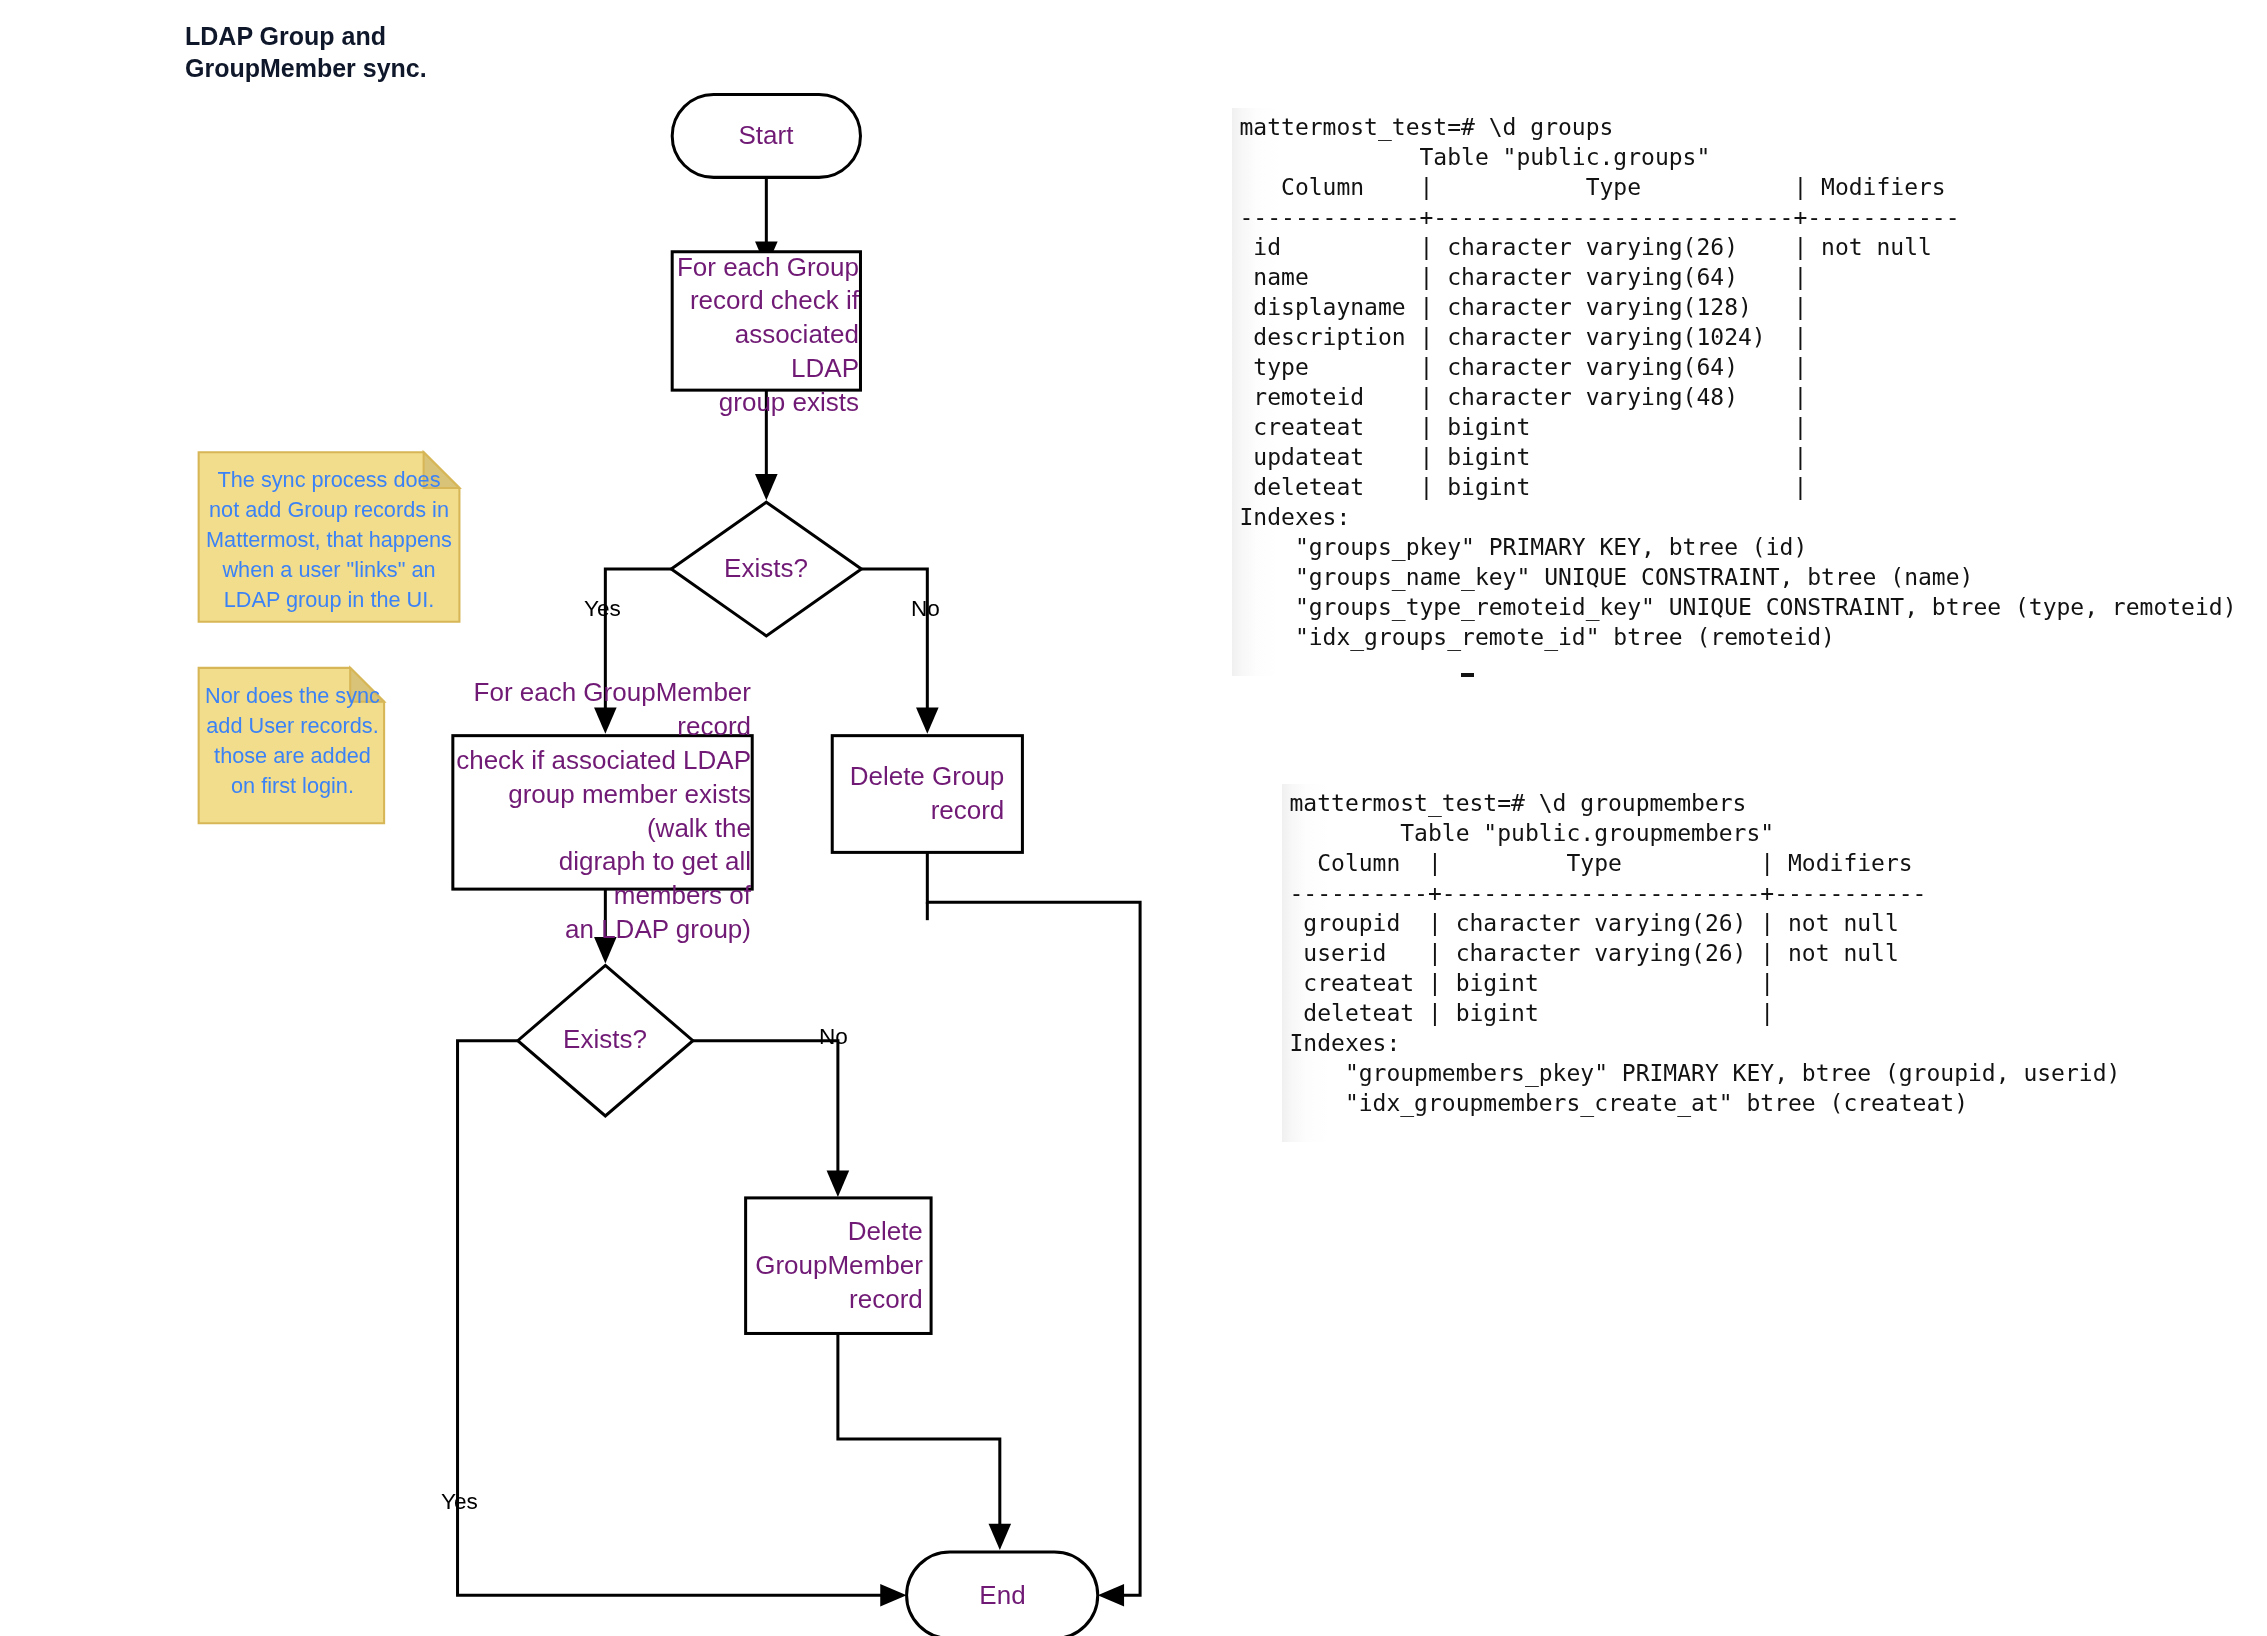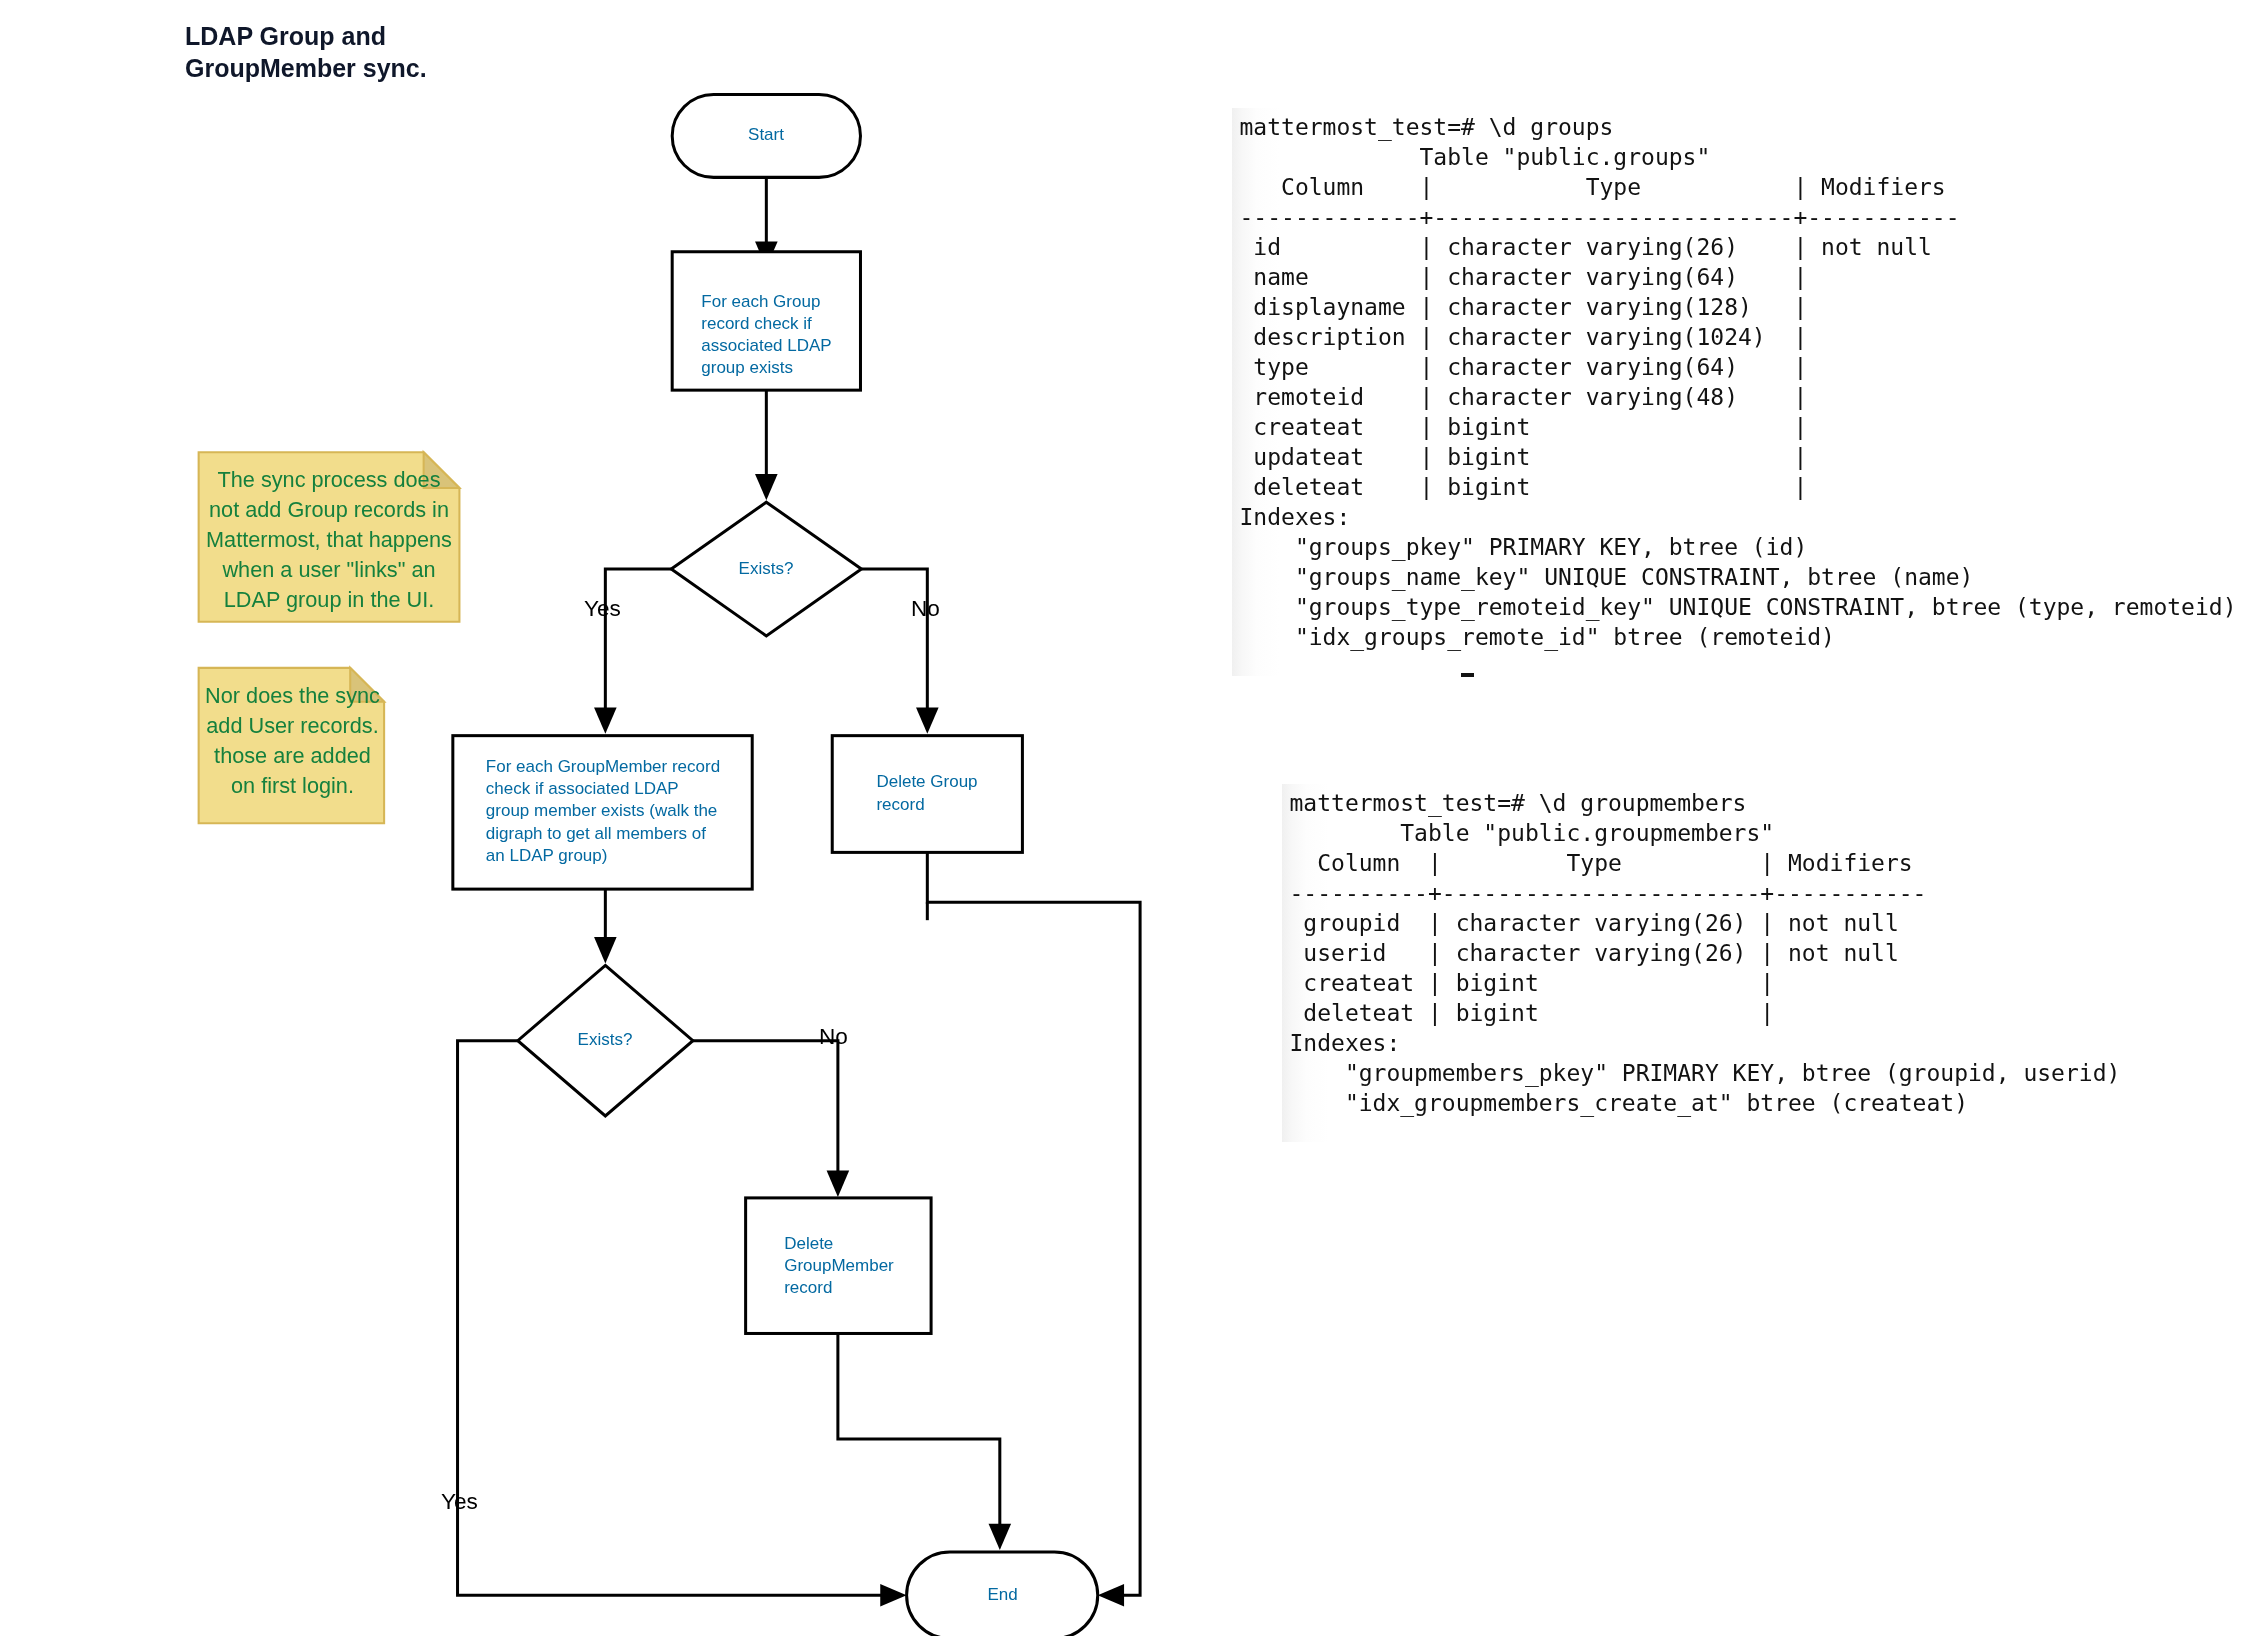--- a/index.html
+++ b/index.html
@@ -71,46 +71,46 @@
     fill: #000000;
     stroke: none;
   }
 
   
   .node-label {
     position: absolute;
     display: flex;
     align-items: center;
     justify-content: center;
-    text-align: left;
+    text-align: right;
     font-family: "Liberation Sans", sans-serif;
-    font-size: 17px;
+    font-size: 26px;
     line-height: 1.30;
-    color: #0369a1;
+    color: #701a75;
     white-space: pre-line;
     pointer-events: none;
   }
   .edge-label {
     position: absolute;
     font-family: "Liberation Sans", sans-serif;
     font-size: 22.6px;
     line-height: 1.2;
     color: #000000;
     white-space: nowrap;
   }
   .note-label {
     position: absolute;
     display: flex;
     align-items: flex-start;
     justify-content: center;
     text-align: center;
     font-family: "Liberation Sans", sans-serif;
     font-size: 21.7px;
     line-height: 1.38;
-    color: #15803d;
+    color: #3b82f6;
     white-space: pre-line;
   }
 
   
   .term-block {
     position: absolute;
     font-family: "DejaVu Sans Mono", monospace;
     font-size: 23px;
     line-height: 30px;
     color: #121212;

